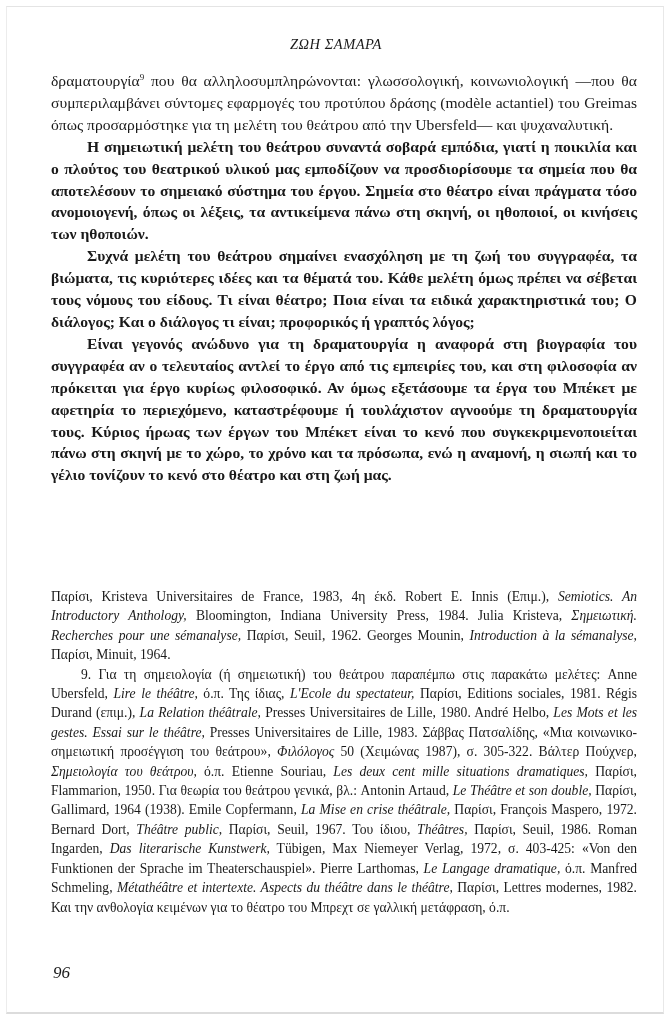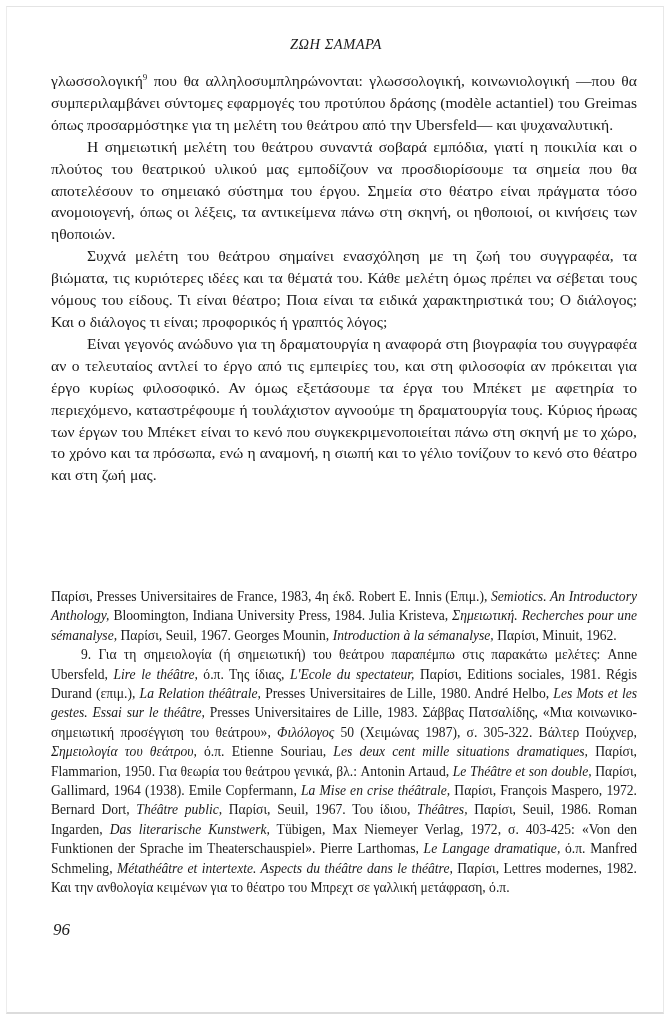--- a/index.html
+++ b/index.html
@@ -45,20 +45,21 @@
       width: 586px;
       font-size: 15.6px;
       line-height: 21.9px;
       text-align: justify;
     }
     .body-text p {
       margin: 0;
     }
     .body-text p.indent {
       text-indent: 36px;
+      font-weight: bold;
     }
     sup {
       font-size: 9px;
       line-height: 0;
       vertical-align: 6px;
     }
     .footnotes {
       position: absolute;
       left: 51px;
       top: 587px;
@@ -72,37 +73,37 @@
     }
     .footnotes p.fn-indent {
       text-indent: 30px;
     }
     .footnotes i {
       font-style: italic;
     }
     .page-number {
       position: absolute;
       left: 53px;
-      top: 920px;
+      top: 963px;
       font-style: italic;
       font-size: 17px;
     }
   </style>
 </head>
 <body>
 
 <div class="page"></div>
 
 <div class="running-head">ΖΩΗ ΣΑΜΑΡΑ</div>
 
 <div class="body-text" id="body-text">
-    <p><span>γλωσσολογική</span><sup>9</sup><span> που θα αλληλοσυμπληρώνονται: γλωσσολογική, κοινωνιολογική —που θα συμπεριλαμβάνει σύντομες εφαρμογές του προτύπου δράσης (modèle actantiel) του Greimas όπως προσαρμόστηκε για τη μελέτη του θεάτρου από την Ubersfeld— και ψυχαναλυτική.</span></p>
+    <p><span>δραματουργία</span><sup>9</sup><span> που θα αλληλοσυμπληρώνονται: γλωσσολογική, κοινωνιολογική —που θα συμπεριλαμβάνει σύντομες εφαρμογές του προτύπου δράσης (modèle actantiel) του Greimas όπως προσαρμόστηκε για τη μελέτη του θεάτρου από την Ubersfeld— και ψυχαναλυτική.</span></p>
     <p class="indent"><span>Η σημειωτική μελέτη του θεάτρου συναντά σοβαρά εμπόδια, γιατί η ποικιλία και ο πλούτος του θεατρικού υλικού μας εμποδίζουν να προσδιορίσουμε τα σημεία που θα αποτελέσουν το σημειακό σύστημα του έργου. Σημεία στο θέατρο είναι πράγματα τόσο ανομοιογενή, όπως οι λέξεις, τα αντικείμενα πάνω στη σκηνή, οι ηθοποιοί, οι κινήσεις των ηθοποιών.</span></p>
     <p class="indent"><span>Συχνά μελέτη του θεάτρου σημαίνει ενασχόληση με τη ζωή του συγγραφέα, τα βιώματα, τις κυριότερες ιδέες και τα θέματά του. Κάθε μελέτη όμως πρέπει να σέβεται τους νόμους του είδους. Τι είναι θέατρο; Ποια είναι τα ειδικά χαρακτηριστικά του; Ο διάλογος; Και ο διάλογος τι είναι; προφορικός ή γραπτός λόγος;</span></p>
     <p class="indent"><span>Είναι γεγονός ανώδυνο για τη δραματουργία η αναφορά στη βιογραφία του συγγραφέα αν ο τελευταίος αντλεί το έργο από τις εμπειρίες του, και στη φιλοσοφία αν πρόκειται για έργο κυρίως φιλοσοφικό. Αν όμως εξετάσουμε τα έργα του Μπέκετ με αφετηρία το περιεχόμενο, καταστρέφουμε ή τουλάχιστον αγνοούμε τη δραματουργία τους. Κύριος ήρωας των έργων του Μπέκετ είναι το κενό που συγκεκριμενοποιείται πάνω στη σκηνή με το χώρο, το χρόνο και τα πρόσωπα, ενώ η αναμονή, η σιωπή και το γέλιο τονίζουν το κενό στο θέατρο και στη ζωή μας.</span></p>
   </div>
 
 <div class="footnotes" id="footnotes">
-    <p><span>Παρίσι, Presses Universitaires de France, 1983, 4η έκδ. Robert E. Innis (Επιμ.), </span><i>Semiotics. An Introductory Anthology,</i><span> Bloomington, Indiana University Press, 1984. Julia Kristeva, </span><i>Σημειωτική. Recherches pour une sémanalyse,</i><span> Παρίσι, Seuil, 1967. Georges Mounin, </span><i>Introduction à la sémanalyse,</i><span> Παρίσι, Minuit, 1962.</span></p>
+    <p><span>Παρίσι, Kristeva Universitaires de France, 1983, 4η έκδ. Robert E. Innis (Επιμ.), </span><i>Semiotics. An Introductory Anthology,</i><span> Bloomington, Indiana University Press, 1984. Julia Kristeva, </span><i>Σημειωτική. Recherches pour une sémanalyse,</i><span> Παρίσι, Seuil, 1962. Georges Mounin, </span><i>Introduction à la sémanalyse,</i><span> Παρίσι, Minuit, 1964.</span></p>
     <p class="fn-indent"><span>9. Για τη σημειολογία (ή σημειωτική) του θεάτρου παραπέμπω στις παρακάτω μελέτες: Anne Ubersfeld, </span><i>Lire le théâtre,</i><span> ό.π. Της ίδιας, </span><i>L'Ecole du spectateur,</i><span> Παρίσι, Editions sociales, 1981. Régis Durand (επιμ.), </span><i>La Relation théâtrale,</i><span> Presses Universitaires de Lille, 1980. André Helbo, </span><i>Les Mots et les gestes. Essai sur le théâtre,</i><span> Presses Universitaires de Lille, 1983. Σάββας Πατσαλίδης, «Μια κοινωνικο-σημειωτική προσέγγιση του θεάτρου», </span><i>Φιλόλογος</i><span> 50 (Χειμώνας 1987), σ. 305-322. Βάλτερ Πούχνερ, </span><i>Σημειολογία του θεάτρου,</i><span> ό.π. Etienne Souriau, </span><i>Les deux cent mille situations dramatiques,</i><span> Παρίσι, Flammarion, 1950. Για θεωρία του θεάτρου γενικά, βλ.: Antonin Artaud, </span><i>Le Théâtre et son double,</i><span> Παρίσι, Gallimard, 1964 (1938). Emile Copfermann, </span><i>La Mise en crise théâtrale,</i><span> Παρίσι, François Maspero, 1972. Bernard Dort, </span><i>Théâtre public,</i><span> Παρίσι, Seuil, 1967. Του ίδιου, </span><i>Théâtres,</i><span> Παρίσι, Seuil, 1986. Roman Ingarden, </span><i>Das literarische Kunstwerk,</i><span> Tübigen, Max Niemeyer Verlag, 1972, σ. 403-425: «Von den Funktionen der Sprache im Theaterschauspiel». Pierre Larthomas, </span><i>Le Langage dramatique,</i><span> ό.π. Manfred Schmeling, </span><i>Métathéâtre et intertexte. Aspects du théâtre dans le théâtre,</i><span> Παρίσι, Lettres modernes, 1982. Και την ανθολογία κειμένων για το θέατρο του Μπρεχτ σε γαλλική μετάφραση, ό.π.</span></p>
   </div>
 
 <div class="page-number">96</div>
 
 </body></html>

